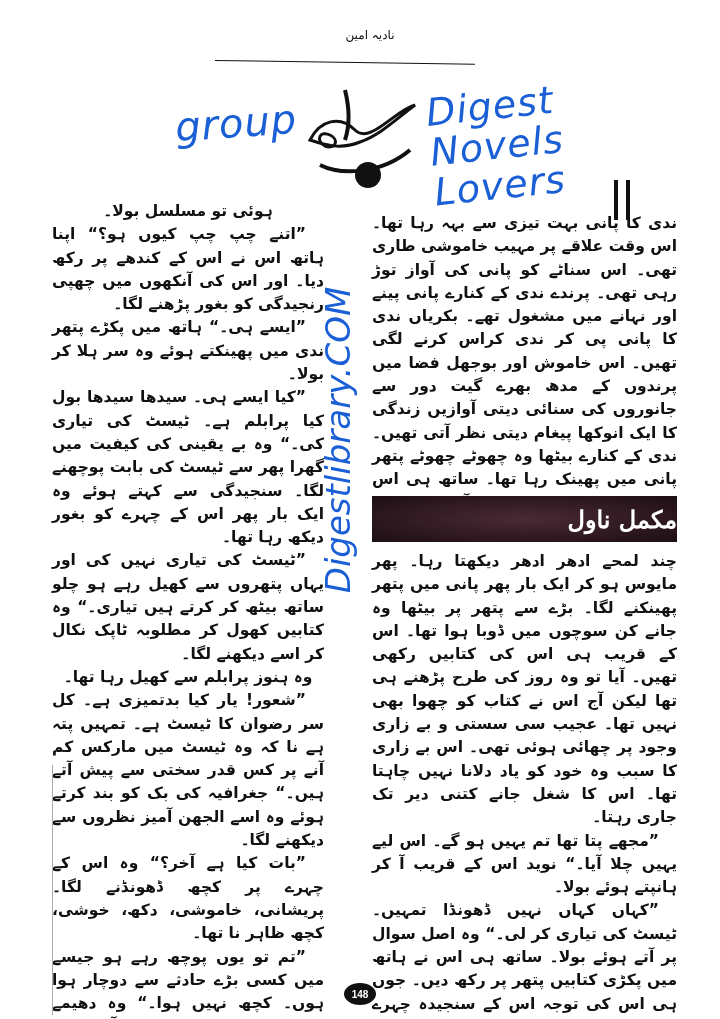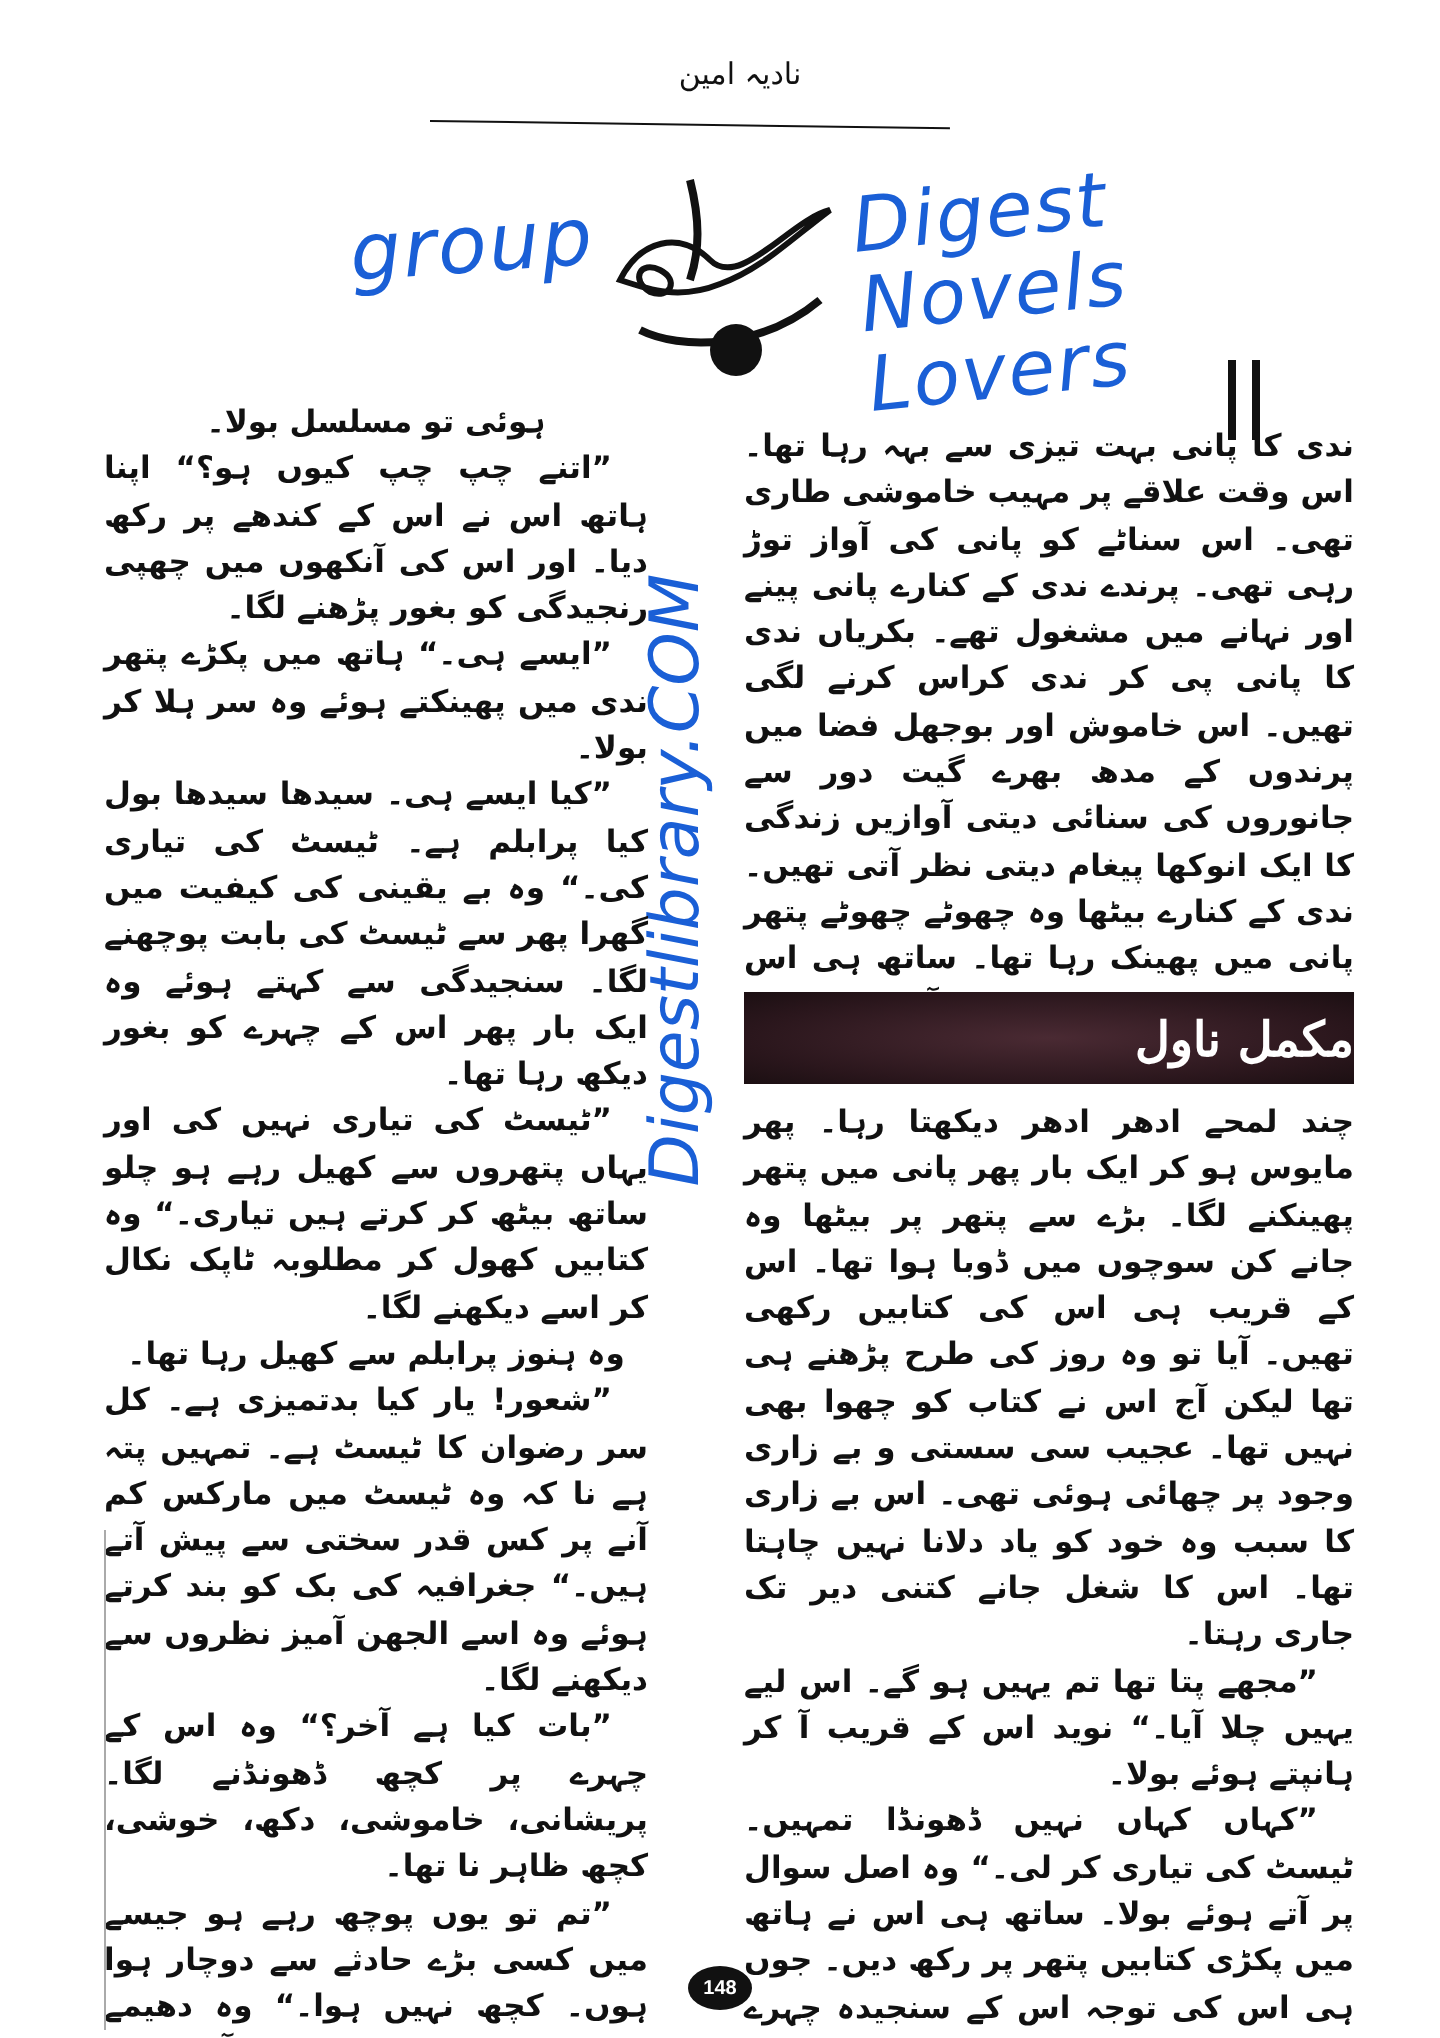--- a/index.html
+++ b/index.html
@@ -2,21 +2,21 @@
 <html><head>
 <meta charset="utf-8">
 <style>
   html, body { margin:0; padding:0; }
   body {
     width:720px; height:1019px; background:#ffffff; position:relative; overflow:hidden;
     font-family: "DejaVu Sans", sans-serif; color:#111;
   }
   .header-author {
     position:absolute; left:310px; top:28px; width:120px; text-align:center;
-    font-family:"DejaVu Serif", serif; font-size:15px; direction:rtl; color:#111;
+    font-family:"DejaVu Serif", serif; font-size:12px; direction:rtl; color:#111;
   }
   .header-rule {
     position:absolute; left:215px; top:60px; width:260px; height:0;
     border-top:1.5px solid #111; transform:rotate(0.8deg); transform-origin:left;
   }
   .wm {
     position:absolute; color:#1a5fd6; font-family:"DejaVu Sans", sans-serif;
     font-style:italic; font-weight:normal; letter-spacing:1px;
   }
   .wm-group { left:175px; top:100px; font-size:40px; transform:rotate(-4deg); }

